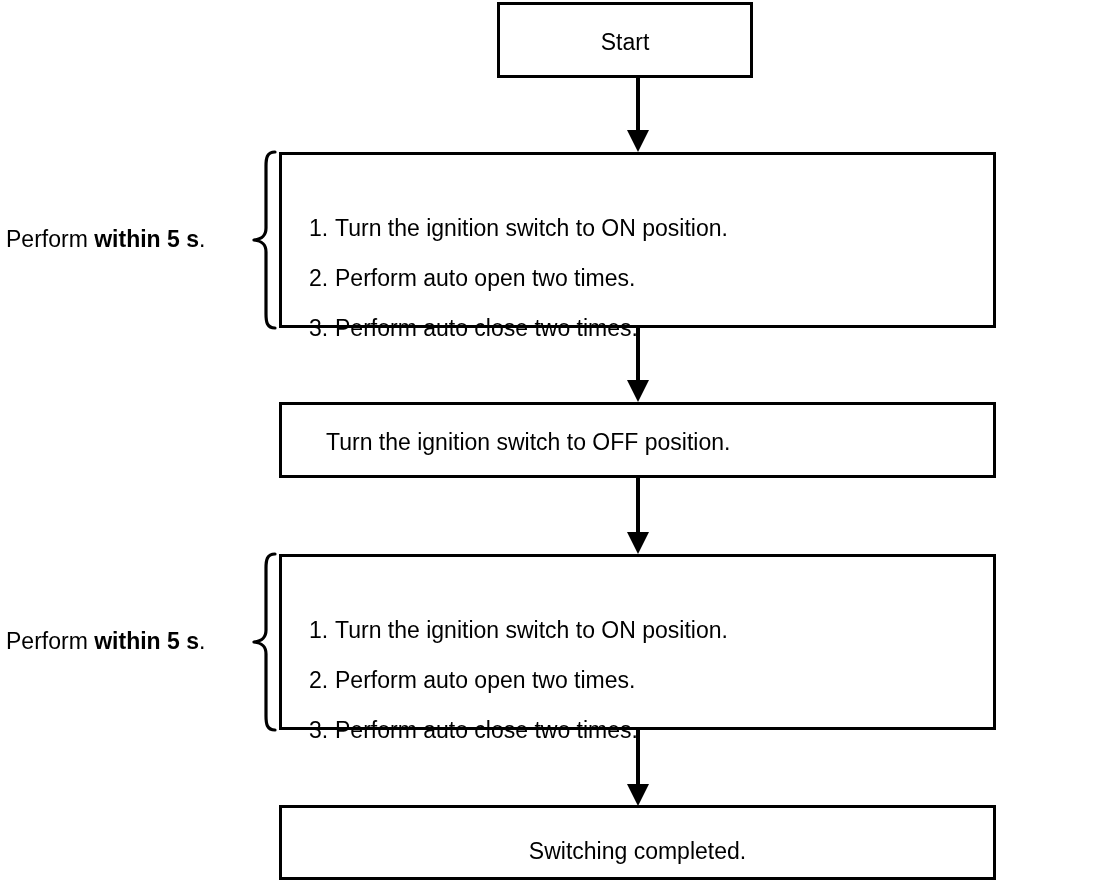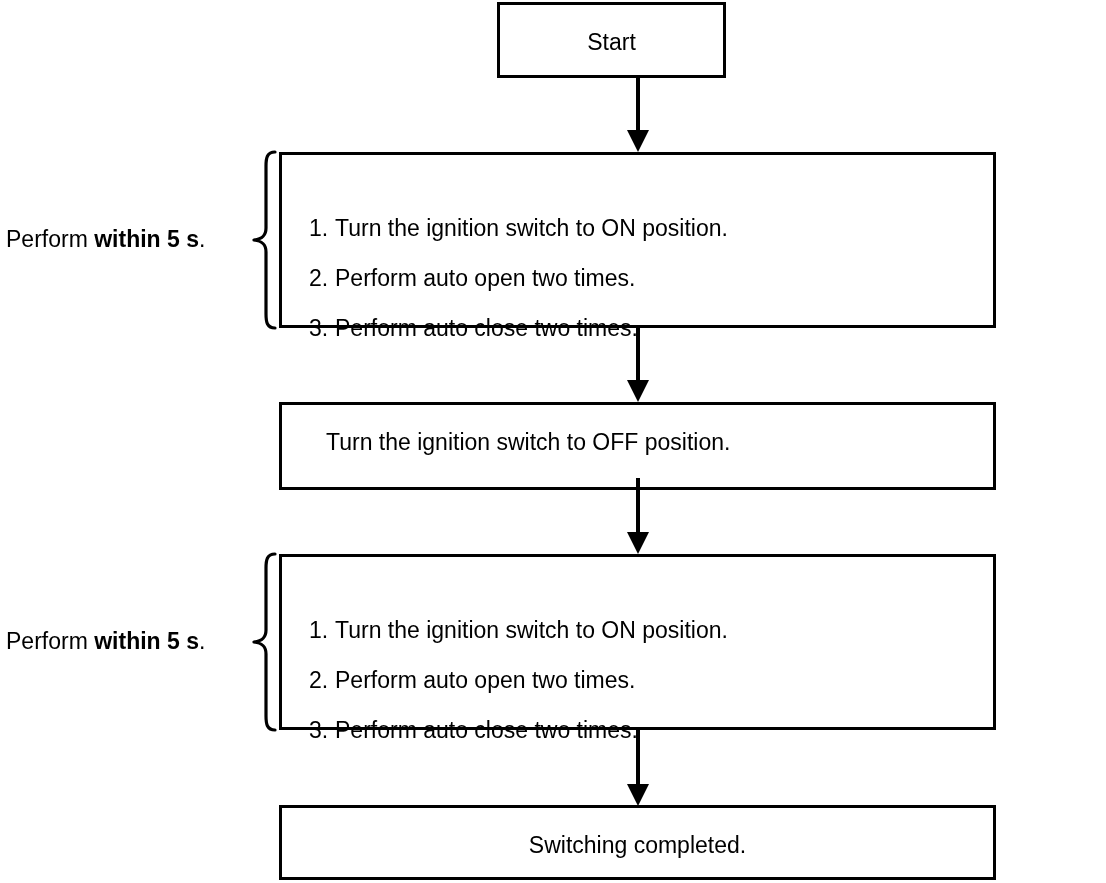--- a/index.html
+++ b/index.html
@@ -93,21 +93,21 @@
   
   .brace {
     position: absolute;
   }
 </style>
 </head>
 <body>
 
 <div id="canvas">
 
-  <div class="box" style="left:497px; top:2px; width:229px; height:76px;">
+  <div class="box" style="left:497px; top:2px; width:256px; height:76px;">
     <div class="box-text centered" style="top:26px;">Start</div>
   </div>
 
   <div class="arrow" style="left:636px; top:78px; height:56px;"></div>
   <div class="arrow-head" style="left:627px; top:130px;"></div>
 
   <div class="side-label" style="left:6px; top:228px;"><span>Perform </span><b>within 5 s</b><span>.</span></div>
 
   <svg class="brace" style="left:251px; top:150px;" width="26" height="180" viewBox="0 0 26 180">
     <path d="M24 2 C16 2 15 8 15 16 L15 78 C15 86 11 89 3 90 C11 91 15 94 15 102 L15 164 C15 172 16 178 24 178" fill="none" stroke="#000000" stroke-width="3.2" stroke-linecap="round" stroke-linejoin="round"></path>
@@ -121,21 +121,21 @@
       <span class="step-num">2.</span><span>Perform auto open two times.</span>
     </div>
     <div class="step" style="left:27px; top:124px;">
       <span class="step-num">3.</span><span>Perform auto close two times.</span>
     </div>
   </div>
 
   <div class="arrow" style="left:636px; top:328px; height:56px;"></div>
   <div class="arrow-head" style="left:627px; top:380px;"></div>
 
-  <div class="box" style="left:279px; top:402px; width:717px; height:88px;">
+  <div class="box" style="left:279px; top:402px; width:717px; height:76px;">
     <div class="box-text" style="left:44px; top:26px;">Turn the ignition switch to OFF position.</div>
   </div>
 
   <div class="arrow" style="left:636px; top:478px; height:58px;"></div>
   <div class="arrow-head" style="left:627px; top:532px;"></div>
 
 
   <div class="side-label" style="left:6px; top:630px;"><span>Perform </span><b>within 5 s</b><span>.</span></div>
 
   <svg class="brace" style="left:251px; top:552px;" width="26" height="180" viewBox="0 0 26 180">
@@ -151,16 +151,16 @@
     </div>
     <div class="step" style="left:27px; top:124px;">
       <span class="step-num">3.</span><span>Perform auto close two times.</span>
     </div>
   </div>
 
   <div class="arrow" style="left:636px; top:730px; height:58px;"></div>
   <div class="arrow-head" style="left:627px; top:784px;"></div>
 
   <div class="box" style="left:279px; top:805px; width:717px; height:75px;">
-    <div class="box-text centered" style="top:26px;">Switching completed.</div>
+    <div class="box-text centered" style="top:32px;">Switching completed.</div>
   </div>
 
 </div>
 
 </body></html>

